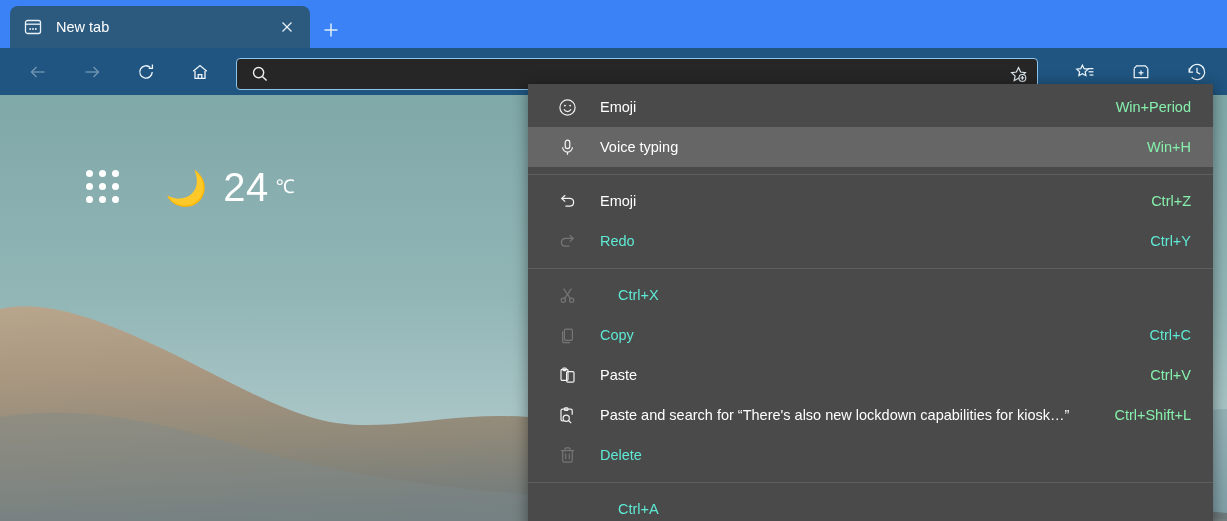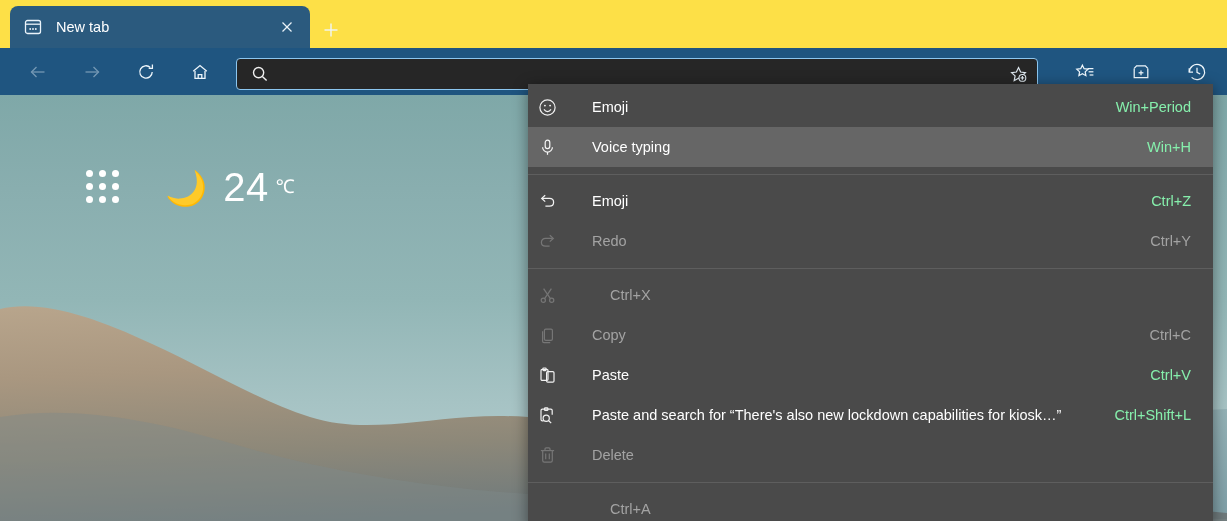--- a/index.html
+++ b/index.html
@@ -7,21 +7,21 @@
     width: 1227px; height: 521px;
     overflow: hidden;
     font-family: "Liberation Sans", sans-serif;
     background: #12314a;
   }
   #app { position: relative; width: 1227px; height: 521px; overflow: hidden; }
 
   
   .titlebar {
     position: absolute; top: 0; left: 0; width: 1227px; height: 48px;
-    background: #fde047;
+    background: #3b82f6;
   }
   .tab {
     position: absolute; left: 10px; top: 6px; width: 300px; height: 42px;
     background: #2b5a7e;
     border-radius: 8px 8px 0 0;
     display: flex; align-items: center; padding: 0 10px 0 14px;
   }
   .tab-favicon { width: 18px; height: 18px; flex: 0 0 18px; margin-right: 14px; }
   .tab-title {
     flex: 1 1 auto; color: #ffffff; font-size: 14.5px;
@@ -105,31 +105,31 @@
     position: absolute; left: 528px; top: 84px;
     width: 685px;
     background: #4a4a4a;
     box-shadow: 0 3px 14px rgba(0,0,0,.45);
     padding: 3px 0 0 0;
     font-size: 14.5px;
     color: #ffffff;
   }
   .mi {
     display: flex; align-items: center;
-    height: 40px; padding: 0 22px 0 8px; gap: 12px;
+    height: 40px; padding: 0 22px 0 28px;
   }
   .mi.highlight { background: #666666; }
   .mi .ico {
     flex: 0 0 22px; height: 22px; margin-right: 22px;
     display: flex; align-items: center; justify-content: center;
   }
   .mi .ico.empty { visibility: hidden; }
   .mi .lbl { flex: 1 1 auto; white-space: nowrap; overflow: hidden; text-overflow: ellipsis; }
   .mi .acc { flex: 0 0 auto; margin-left: 18px; color: #86efac; }
-  .mi.disabled .lbl, .mi.disabled .acc { color: #a3a3a3; }
+  .mi.disabled .lbl, .mi.disabled .acc { color: #5eead4; }
   .mi.disabled .ico { opacity: .55; }
   .mi.disabled .ico svg { stroke: #9a9a9a; }
   .msep { height: 1px; background: #5e5e5e; margin: 4px 0; }
   .msep.thick { margin: 7px 0 6px 0; }
   .ctx-scroll {
     position: absolute; right: 0; top: 0; width: 4px; height: 100%;
   }
   svg { display: block; }
 </style>
 </head>

